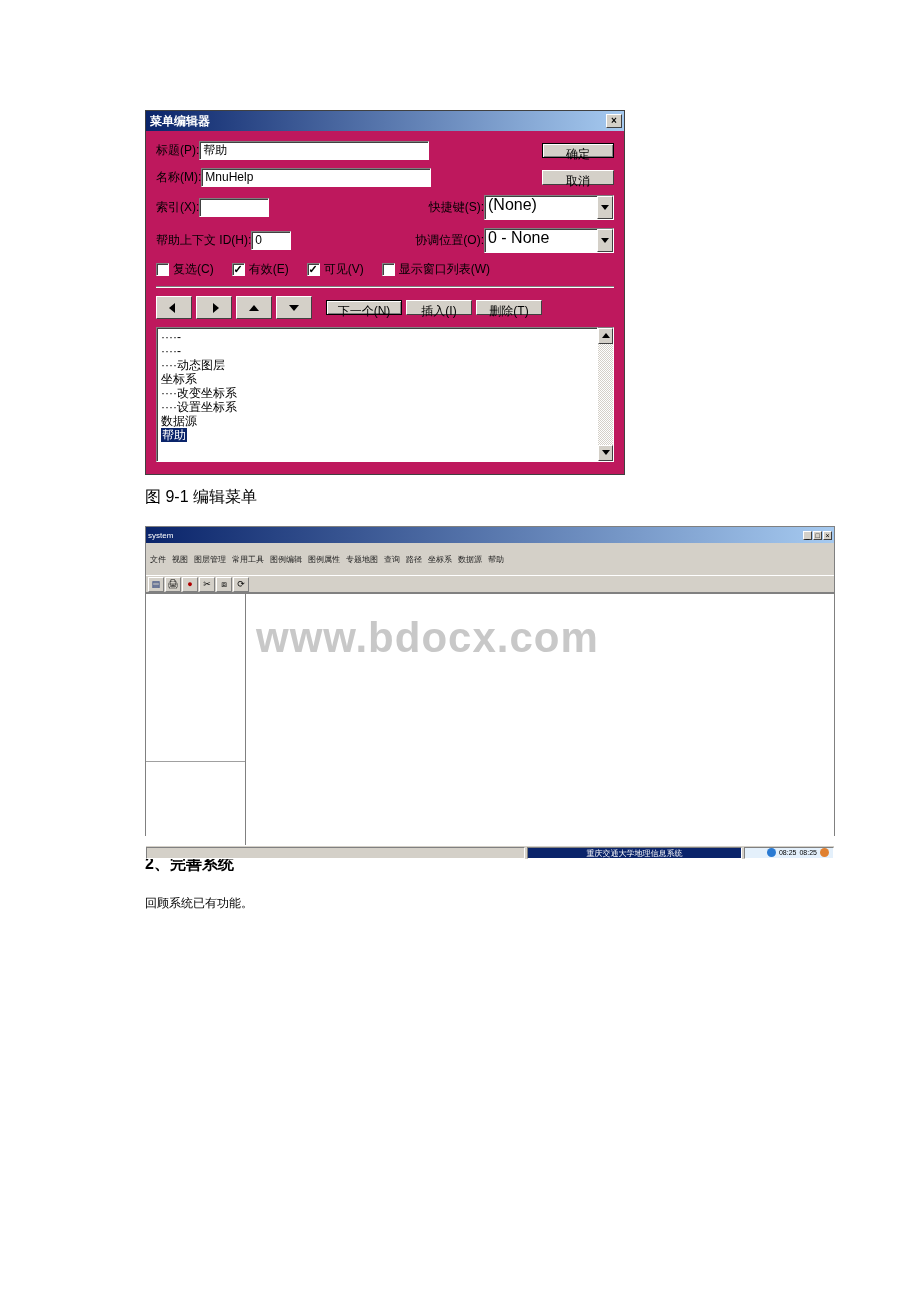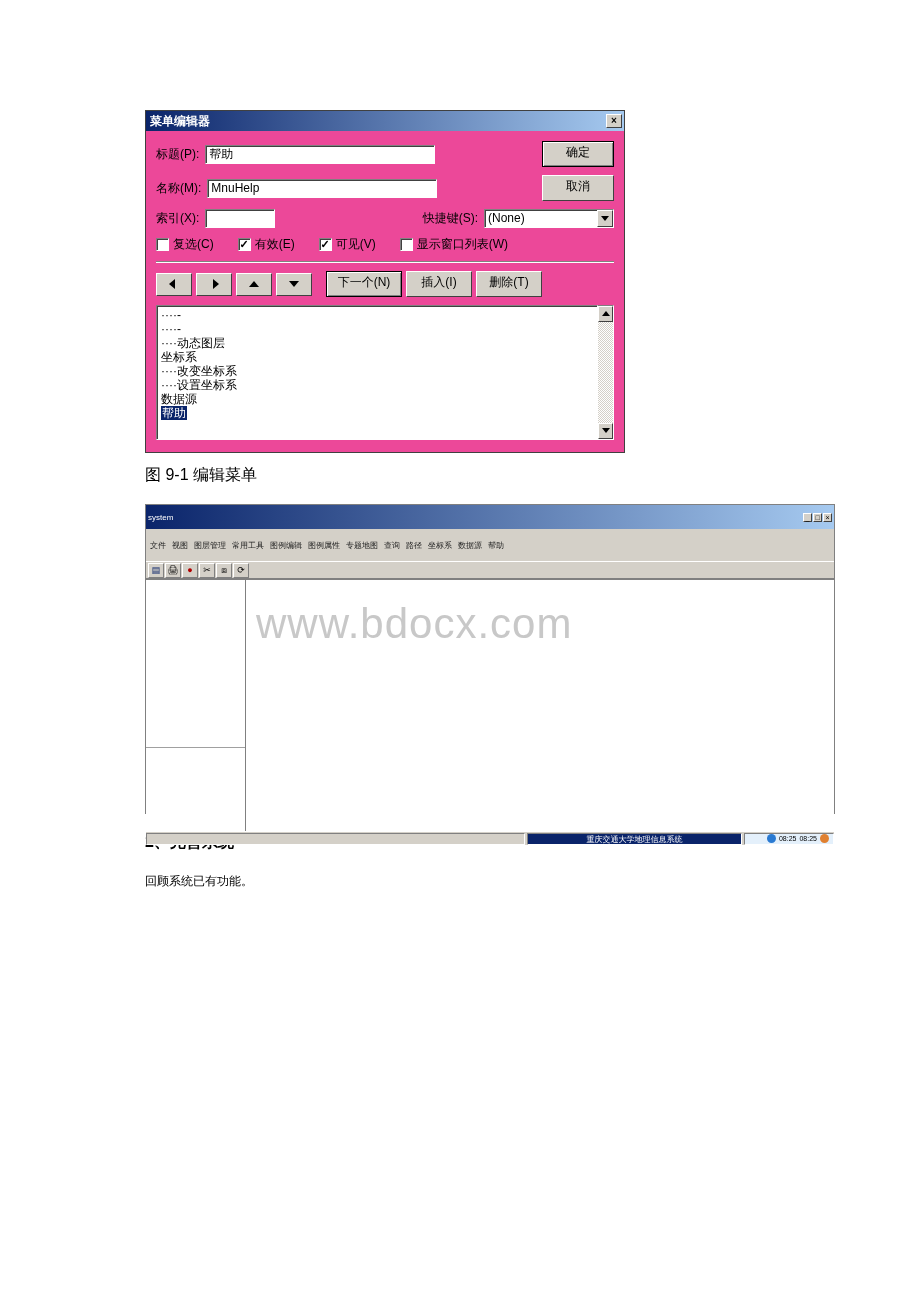--- a/index.html
+++ b/index.html
@@ -12,21 +12,21 @@
     color: #000;
     width: 920px;
   }
   .page {
     padding: 110px 145px 40px 145px;
   }
 
   
   .dlg {
     width: 480px;
-    background: #ec4899;
+    background: #be185d;
     border: 1px solid #404040;
     font-family: "SimSun", "宋体", "MS Sans Serif", sans-serif;
     font-size: 12px;
     color: #000;
     margin-bottom: 12px;
     position: relative;
   }
   .dlg-titlebar {
     height: 20px;
     background: linear-gradient(to right, #0a246a, #a6caf0);
@@ -51,67 +51,66 @@
     text-align: center;
     font-weight: bold;
   }
   .dlg-body {
     padding: 10px 10px 12px 10px;
   }
   .row {
     display: flex;
     align-items: center;
     margin-bottom: 8px;
-    gap: 6px;
   }
   .lbl { white-space: nowrap; }
   .text-field {
     height: 19px;
     background: #fff;
     border-top: 1px solid #808080;
     border-left: 1px solid #808080;
     border-right: 1px solid #fff;
     border-bottom: 1px solid #fff;
     box-shadow: inset 1px 1px 0 #404040;
     padding: 1px 3px;
     font-family: "MS Sans Serif","SimSun",sans-serif;
     font-size: 12px;
     line-height: 15px;
     overflow: hidden;
   }
   .tf-wide { flex: 1; }
   .tf-small { width: 40px; }
   .btn {
-    height: 26px;
+    height: 15px;
     min-width: 72px;
     background: #d4d0c8;
     border-top: 1px solid #fff;
     border-left: 1px solid #fff;
     border-right: 1px solid #404040;
     border-bottom: 1px solid #404040;
     padding: 0 10px;
     text-align: center;
     line-height: 21px;
     font-size: 12px;
   }
   .btn-default {
     border: 1px solid #000;
     box-shadow: inset 1px 1px 0 #fff, inset -1px -1px 0 #808080;
   }
   .combo {
     display: flex;
-    height: 19px;
+    height: 25px;
     background: #fff;
     border-top: 1px solid #808080;
     border-left: 1px solid #808080;
     border-right: 1px solid #fff;
     border-bottom: 1px solid #fff;
     box-shadow: inset 1px 1px 0 #404040;
     font-family: "MS Sans Serif","SimSun",sans-serif;
-    font-size: 12px;
+    font-size: 16px;
     width: 130px;
   }
   .combo-text { flex: 1; padding: 1px 3px; line-height: 15px; }
   .combo-btn {
     width: 16px;
     background: #d4d0c8;
     border-top: 1px solid #fff;
     border-left: 1px solid #fff;
     border-right: 1px solid #404040;
     border-bottom: 1px solid #404040;
@@ -220,21 +219,21 @@
     width: 690px;
     height: 310px;
     background: #d4d0c8;
     border: 1px solid #808080;
     font-family: "SimSun","MS Sans Serif",sans-serif;
     font-size: 9px;
     position: relative;
     margin-bottom: 8px;
   }
   .appwin-title {
-    height: 24px;
+    height: 16px;
     background: linear-gradient(to right, #0a246a, #a6caf0);
     color: #fff;
     display: flex;
     align-items: center;
     justify-content: space-between;
     padding: 0 2px;
     font-size: 8px;
   }
   .appwin-title .winbtns { display: flex; gap: 1px; }
   .winbtn {
@@ -289,20 +288,21 @@
     border-right: 1px solid #808080;
     display: flex;
     flex-direction: column;
   }
   .client-left .pane-a { flex: 2; background: #fff; border-bottom: 1px solid #a0a0a0; }
   .client-left .pane-b { flex: 1; background: #fff; }
   .client-main {
     flex: 1;
     background: #fff;
     position: relative;
+    font-weight: bold;
   }
   .watermark {
     position: absolute;
     top: 20px; left: 10px;
     font-size: 42px;
     font-family: Arial, sans-serif;
     color: #c8c8c8;
     letter-spacing: 1px;
   }
   .statusbar {
@@ -365,20 +365,34 @@
         <div class="combo">
           <div class="combo-text">(None)</div>
           <div class="combo-btn">
             <svg viewBox="0 0 8 6">
                 <polygon points="0,0 8,0 4,5" fill="#000"></polygon>
               </svg>
           </div>
         </div>
       </div>
 
+      <div class="row">
+        <span class="lbl">帮助上下文 ID(H):</span>
+        <div class="text-field tf-small">0</div>
+        <div style="flex:1"></div>
+        <span class="lbl">协调位置(O):</span>
+        <div class="combo">
+          <div class="combo-text">0 - None</div>
+          <div class="combo-btn">
+            <svg viewBox="0 0 8 6">
+                <polygon points="0,0 8,0 4,5" fill="#000"></polygon>
+              </svg>
+          </div>
+        </div>
+      </div>
 
       <div class="row">
         <div class="chk-group">
           <span class="checkbox"></span>
           <span class="lbl">复选(C)</span>
         </div>
         <div class="chk-group">
           <span class="checkbox">✓</span>
           <span class="lbl">有效(E)</span>
         </div>

